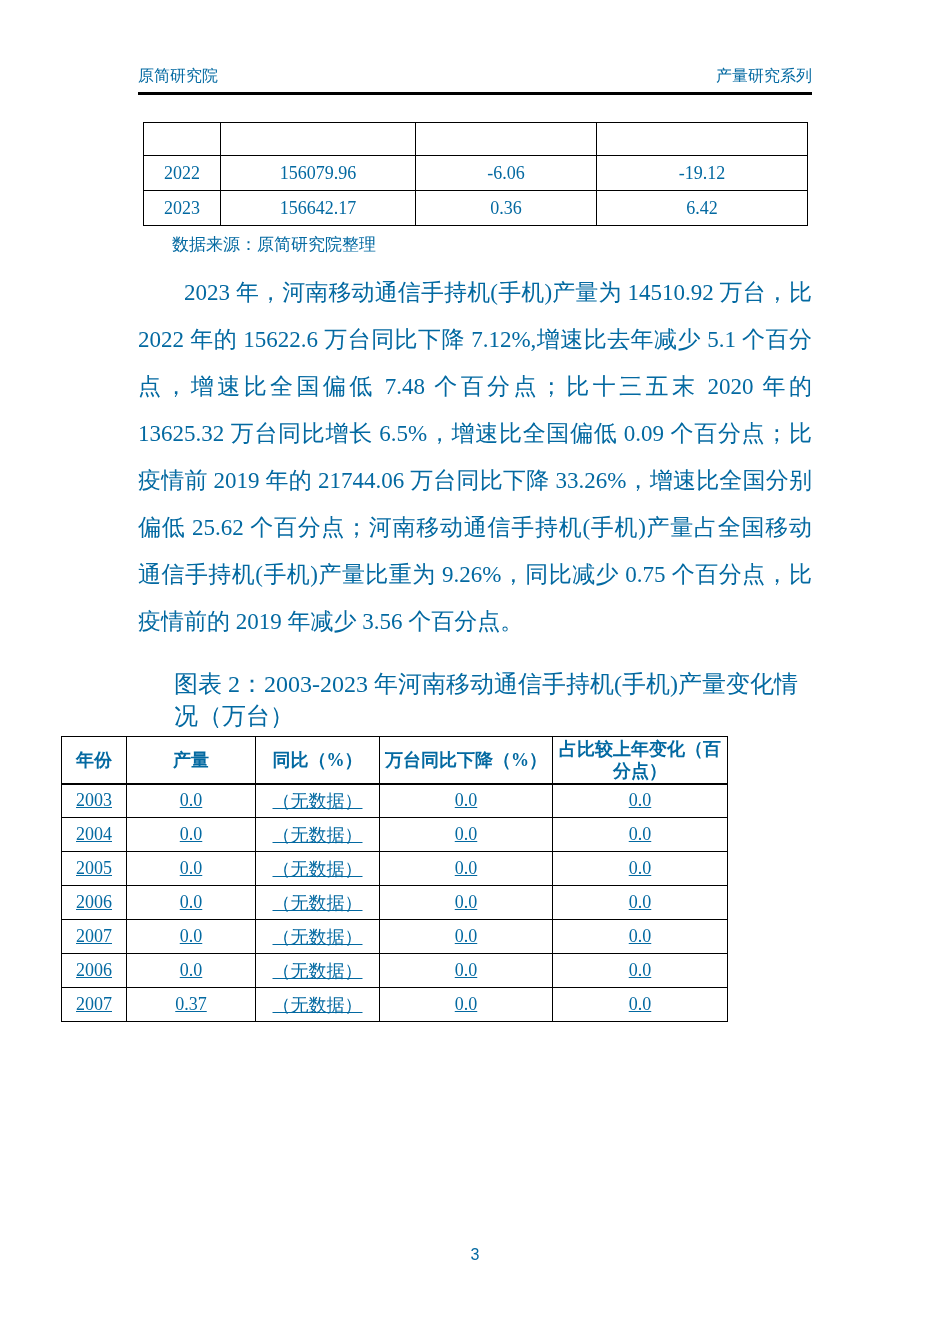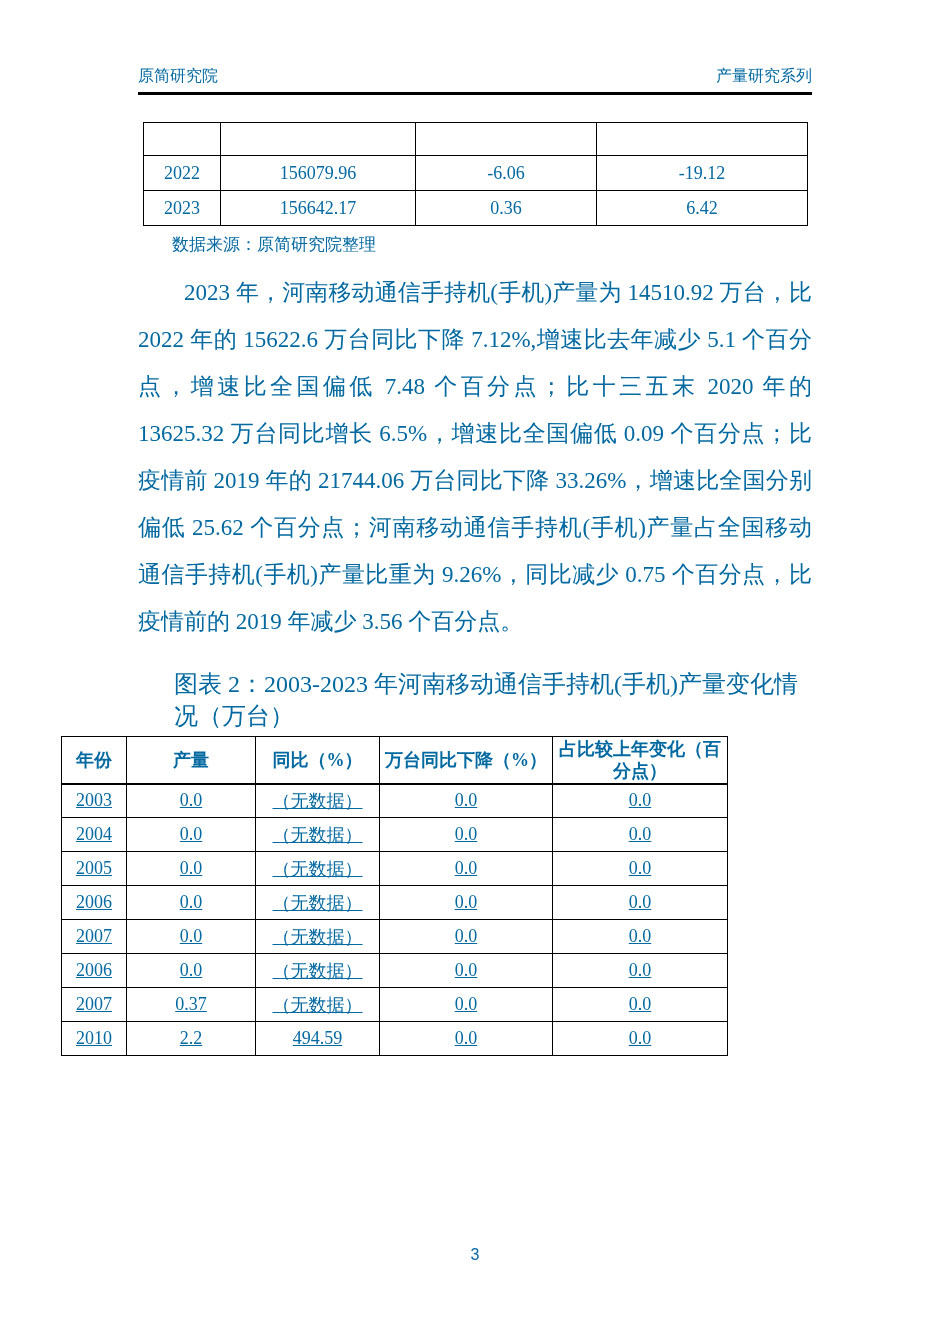--- a/index.html
+++ b/index.html
@@ -201,25 +201,18 @@
           <td>0.0</td>
           <td>0.0</td>
         </tr>
         <tr>
           <td>2007</td>
           <td>0.37</td>
           <td>（无数据）</td>
           <td>0.0</td>
           <td>0.0</td>
         </tr>
-        <tr>
-          <td>2010</td>
-          <td>2.2</td>
-          <td>494.59</td>
-          <td>0.0</td>
-          <td>0.0</td>
-        </tr>
       </tbody>
   </table>
 
   <div class="footer">3</div>
 
 </div>
 
 </body></html>

